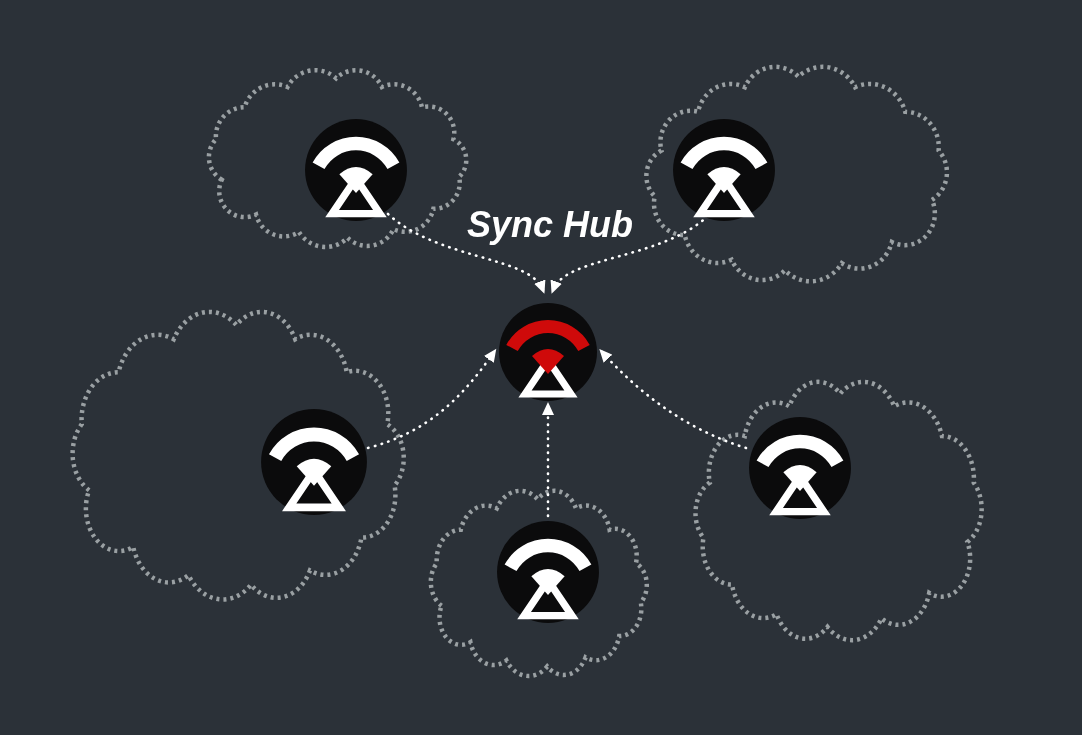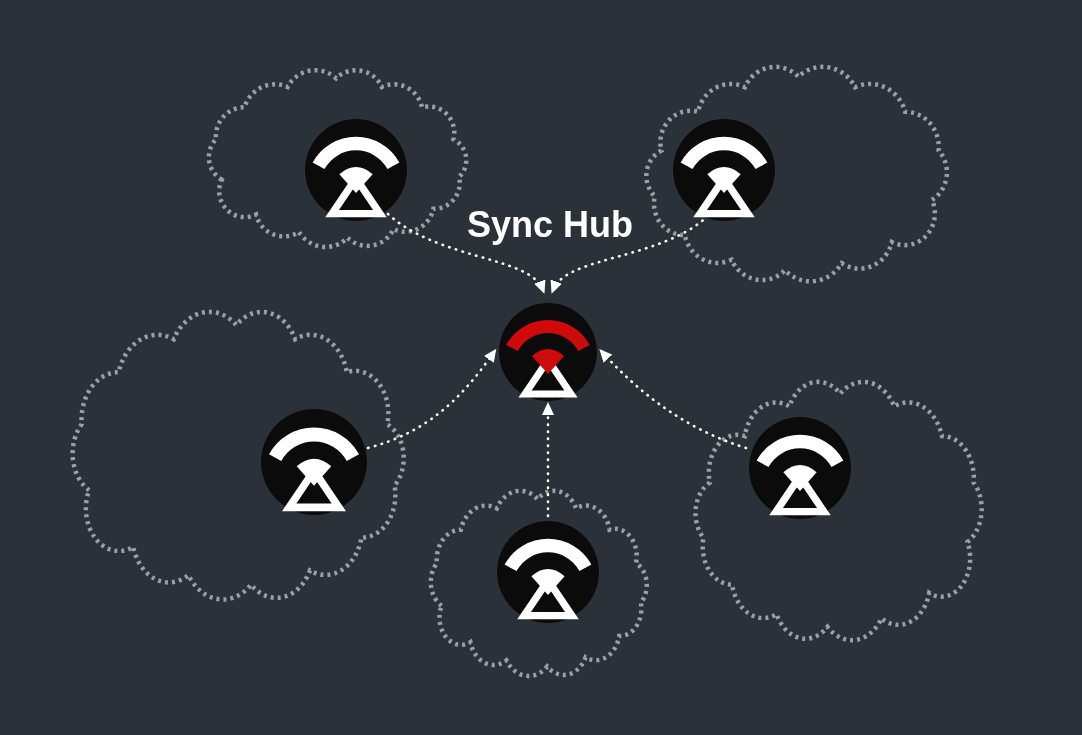--- a/index.html
+++ b/index.html
@@ -1,21 +1,21 @@
 <!DOCTYPE html>
 <html style="--background: #2b3138; --cloud_dot: #9aa0a3; --arrow: #ffffff; --icon_bg: #0b0b0c; --icon_mark: #ffffff; --hub_accent: #cf0a0a; --title_text: #ffffff;"><head>
 <meta charset="utf-8">
 <style>
   html,body{margin:0;padding:0;}
   body{
     width:1082px;height:735px;overflow:hidden;
     background:var(--background,#2b3138);
     font-family:"Liberation Sans",sans-serif;
   }
-  .stage{position:relative;width:1082px;height:735px;}
+  .stage{position:relative;width:1082px;height:735px;font-style:italic;}
   svg{display:block;}
 
   
   .cloud{
     fill:none;
     stroke:var(--cloud_dot,#9aa0a3);
     stroke-width:4.5;
     stroke-dasharray:3 4;
     stroke-linecap:butt;
     vector-effect:non-scaling-stroke;

